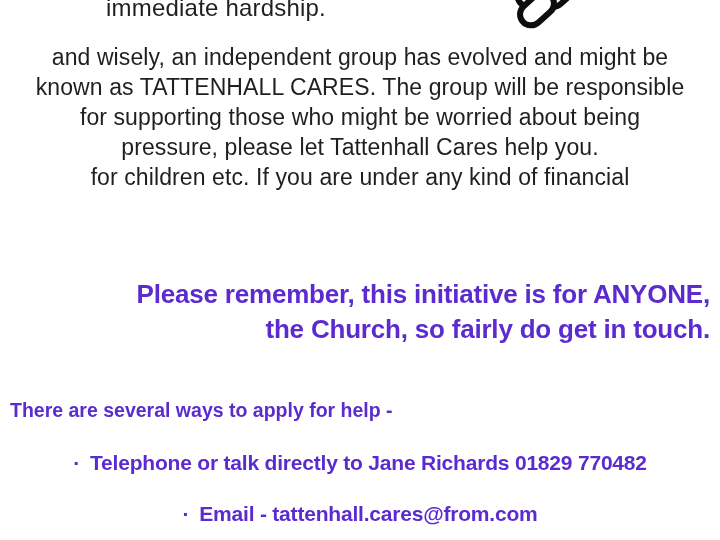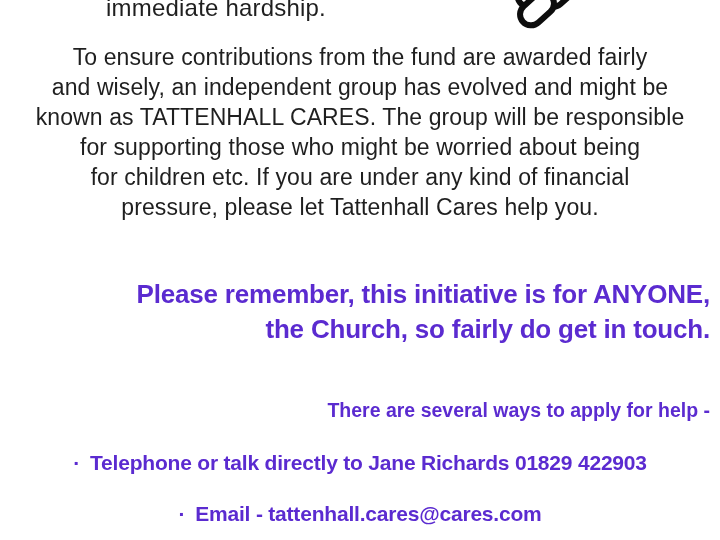--- a/index.html
+++ b/index.html
@@ -58,21 +58,21 @@
     line-height: 35px;
     color: #5b2bd0;
     letter-spacing: -0.2px;
   }
   .highlight div { white-space: nowrap; }
 
   .apply-heading {
     top: 399px;
     left: 10px;
     right: 10px;
-    text-align: right;
+    text-align: left;
     font-weight: bold;
     font-size: 19.5px;
     color: #5b2bd0;
     white-space: nowrap;
   }
 
   .bullet-line {
     left: 10px;
     right: 10px;
     text-align: center;
@@ -95,34 +95,33 @@
   <svg width="66" height="62" viewBox="0 0 66 62" xmlns="http://www.w3.org/2000/svg">
     <g fill="#ffffff" stroke="#0d0d0d" stroke-width="6">
       <rect x="4" y="11" width="32" height="18" rx="9" transform="rotate(-42 20 20)"></rect>
       <rect x="30" y="10" width="34" height="20" rx="10" transform="rotate(-42 47 20)"></rect>
       <rect x="6" y="26" width="38" height="22" rx="11" transform="rotate(-42 25 37)"></rect>
     </g>
   </svg>
 </div>
 
 <div class="abs fund-paragraph">
-  <div>To ensure contributions from the fund are awarded fairly</div>
   <div>and wisely, an independent group has evolved and might be</div>
   <div>known as TATTENHALL CARES. The group will be responsible</div>
   <div>for supporting those who might be worried about being</div>
+  <div>pressure, please let Tattenhall Cares help you.</div>
   <div>for children etc. If you are under any kind of financial</div>
-  <div>pressure, please let Tattenhall Cares help you.</div>
 </div>
 
 <div class="abs highlight">
   <div>Please remember, this initiative is for ANYONE,</div>
   <div>the Church, so fairly do get in touch.</div>
 </div>
 
 <div class="abs apply-heading">There are several ways to apply for help -</div>
 
 <div class="abs bullet-line telephone">
-  <span class="bullet-dot">·</span><span>Telephone or talk directly to Jane Richards 01829 422903</span>
+  <span class="bullet-dot">·</span><span>Telephone or talk directly to Jane Richards 01829 770482</span>
 </div>
 
 <div class="abs bullet-line email">
-  <span class="bullet-dot">·</span><span>Email - tattenhall.cares@cares.com</span>
+  <span class="bullet-dot">·</span><span>Email - tattenhall.cares@from.com</span>
 </div>
 
 </body></html>

